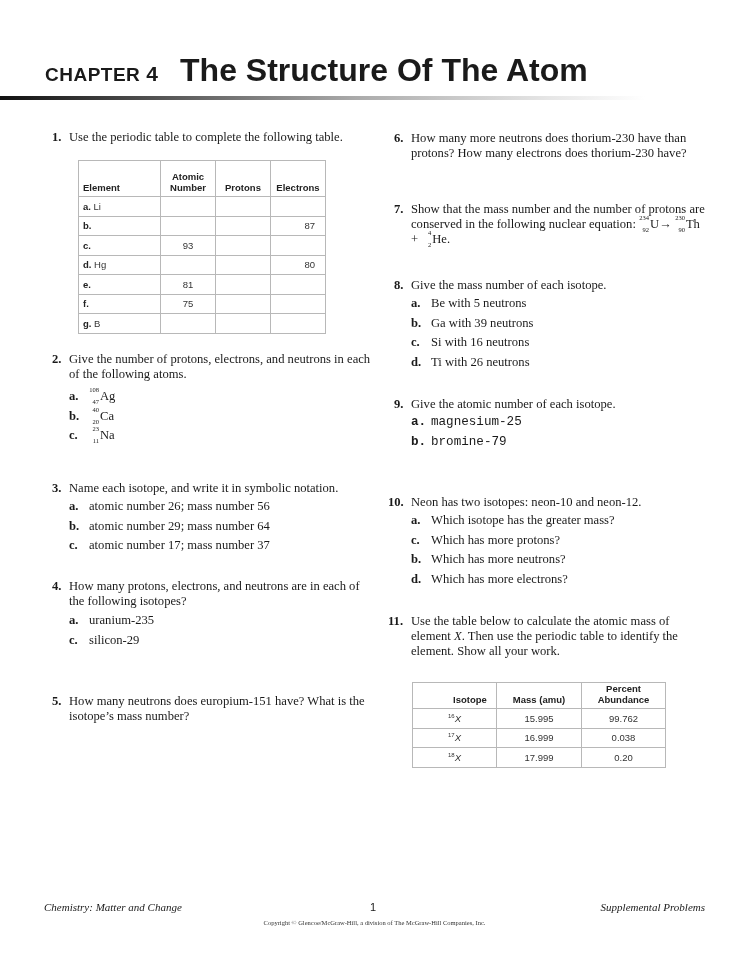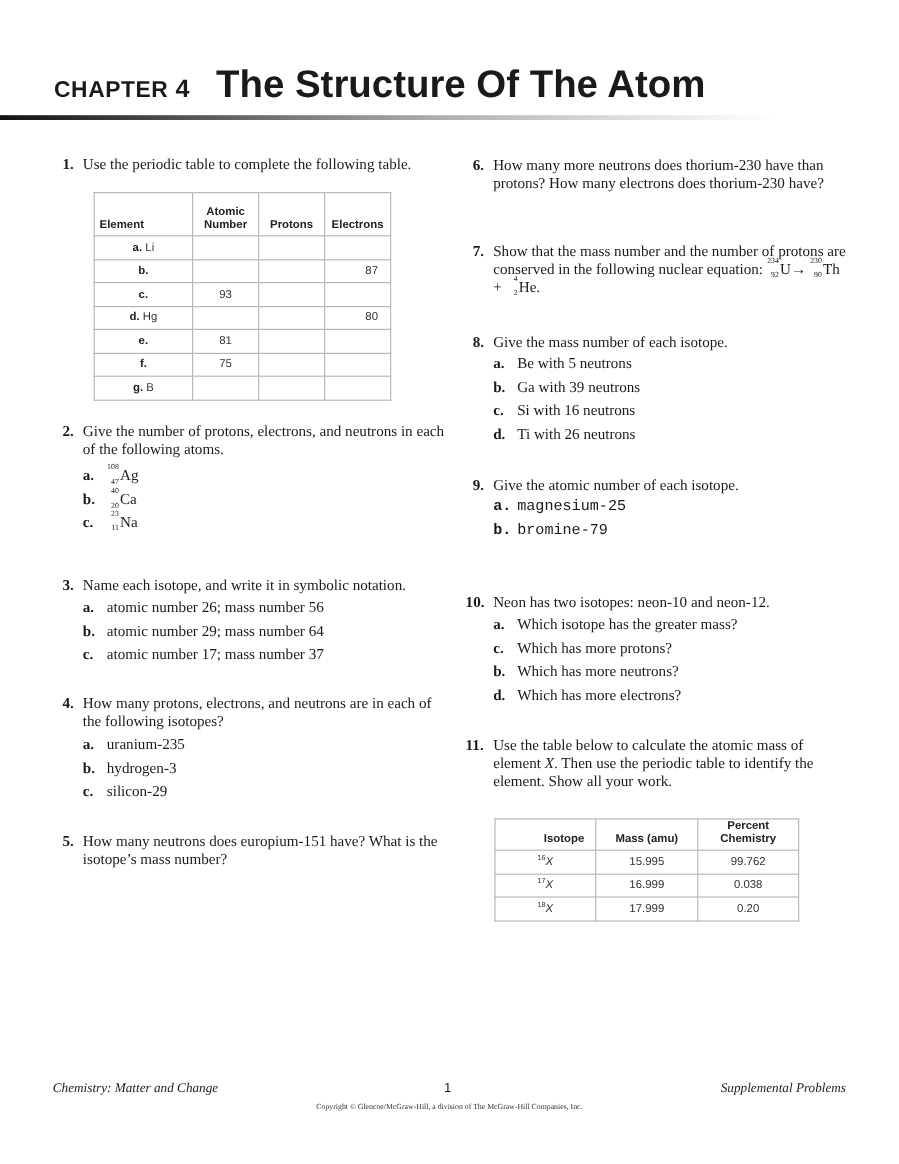--- a/index.html
+++ b/index.html
@@ -22,21 +22,21 @@
   .nuclide .scripts { display: inline-block; position: relative; width: 11px; height: 14px; vertical-align: -3px; }
   .nuclide .sup, .nuclide .subs { position: absolute; right: 1px; font-size: 6.5px; line-height: 7px; }
   .nuclide .sup { top: -3px; }
   .nuclide .subs { bottom: -2px; }
 
   table.ptable { position: absolute; border-collapse: collapse; font-family: "Liberation Sans", sans-serif; font-size: 9.5px; color: #333; }
   table.ptable td, table.ptable th { border: 1.5px solid #b8b8b8; padding: 0 4px; }
   table.ptable th { font-weight: bold; vertical-align: bottom; text-align: center; padding-bottom: 3px; color: #222; }
   table.ptable th.el { text-align: left; }
   table.ptable td { height: 18.5px; text-align: center; }
-  table.ptable td.el { text-align: center; }
+  table.ptable td.el { text-align: left; }
   table.ptable td.el b { color: #222; }
 
   .footer-left, .footer-right { position: absolute; top: 901px; font-style: italic; font-size: 11px; }
   .footer-left { left: 44px; }
   .footer-right { right: 44px; }
   .footer-page { position: absolute; top: 901px; left: 370px; font-size: 11px; font-family: "Liberation Sans", sans-serif; }
   .footer-copy { position: absolute; top: 919px; left: 0; width: 749px; text-align: center; font-size: 6.5px; color: #333; }
 </style>
 </head>
 <body>
@@ -123,21 +123,20 @@
       <span class="sub"><span class="letter">b.</span><span>atomic number 29; mass number 64</span></span>
       <span class="sub"><span class="letter">c.</span><span>atomic number 17; mass number 37</span></span>
     </div>
 </div>
 
 <div class="q" style="left:52px; top:579px; width:320px;">
   <span class="num">4.</span>
   <span class="text">How many protons, electrons, and neutrons are in each of the following isotopes?</span>
   <div id="q4-items" style="margin-top:2px;">
       <span class="sub"><span class="letter">a.</span><span>uranium-235</span></span>
-      <span class="sub"><span class="letter">b.</span><span>hydrogen-3</span></span>
       <span class="sub"><span class="letter">c.</span><span>silicon-29</span></span>
     </div>
 </div>
 
 <div class="q" style="left:52px; top:694px; width:320px;">
   <span class="num">5.</span>
   <span class="text">How many neutrons does europium-151 have? What is the isotope’s mass number?</span>
 </div>
 
 <div class="q" style="left:394px; top:131px; width:315px;">
@@ -192,21 +191,21 @@
 
 <div class="q wide-num" style="left:388px; top:614px; width:320px;">
   <span class="num">11.</span>
   <span class="text"><span>Use the table below to calculate the atomic mass of element </span><i>X</i><span>. Then use the periodic table to identify the element. Show all your work.</span></span>
 </div>
 <table class="ptable" style="left:412px; top:682px; width:254px;">
   <thead>
     <tr style="height:20px;">
       <th style="width:44px;padding-left:35px;">Isotope</th>
       <th style="width:76px;">Mass (amu)</th>
-      <th>Percent Chemistry</th>
+      <th>Percent Abundance</th>
     </tr>
   </thead>
   <tbody id="q11-body">
       <tr>
         <td><sup style="font-size:6px;">16</sup><i>X</i></td>
         <td>15.995</td>
         <td>99.762</td>
       </tr>
       <tr>
         <td><sup style="font-size:6px;">17</sup><i>X</i></td>

